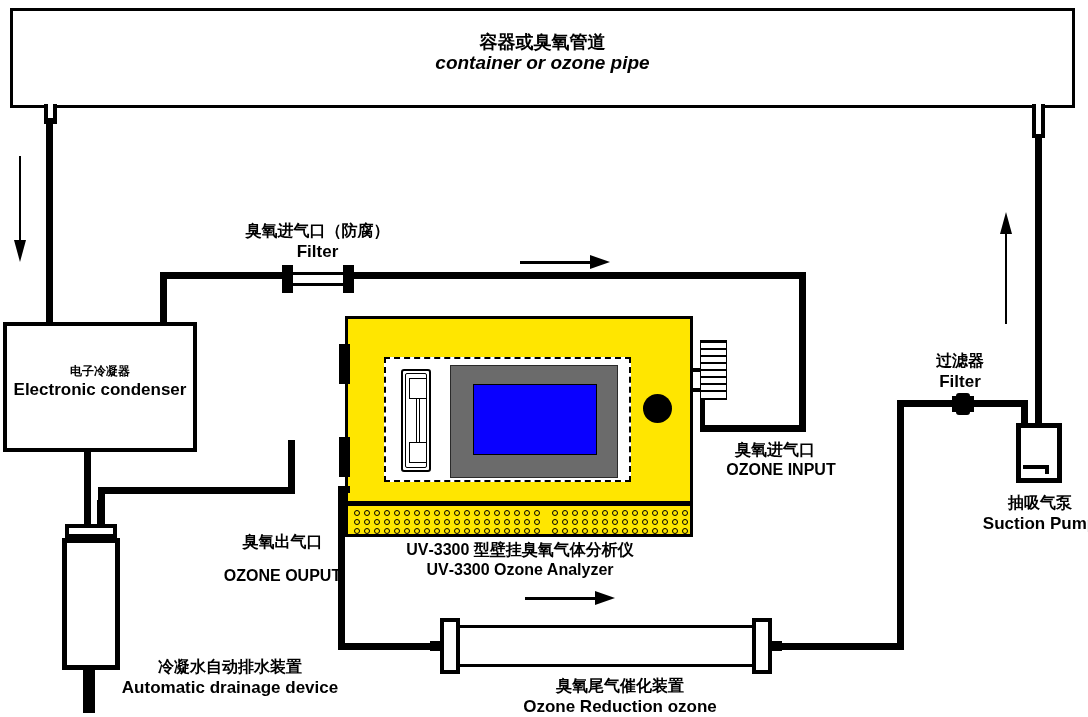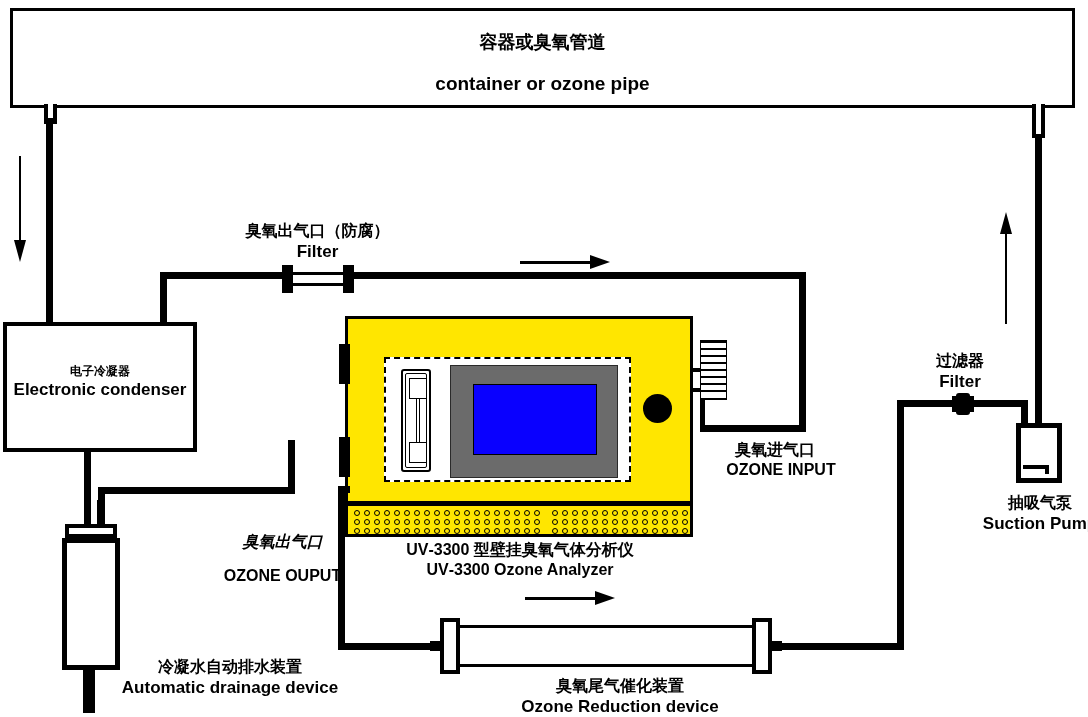--- a/index.html
+++ b/index.html
@@ -39,21 +39,21 @@
 
   
   #container-box {
     left: 10px; top: 8px; width: 1065px; height: 100px;
     border-width: 3px;
   }
   #container-label {
     left: 10px; top: 32px; width: 1065px;
   }
   #container-label .cn { font-size: 18px; }
-  #container-label .en { font-size: 19px; margin-top: 21px; }
+  #container-label .en { font-size: 19px; margin-top: 0; font-style: italic; }
 
   
   #condenser-box {
     left: 3px; top: 322px; width: 194px; height: 130px;
   }
   #condenser-label { left: 0px; top: 365px; width: 200px; }
   #condenser-label .cn { font-size: 12px; }
   #condenser-label .en { font-size: 17px; margin-top: 2px; }
 
   
@@ -296,21 +296,21 @@
     border-top: 7px solid transparent;
     border-bottom: 7px solid transparent;
     border-left: 20px solid #000;
   }
 
   
   #ozone-input-label { left: 690px; top: 441px; width: 170px; }
   #ozone-input-label .cn { font-size: 16px; }
   #ozone-input-label .en { font-size: 16px; margin-top: 2px; padding-left: 12px; }
   #ozone-output-label { left: 195px; top: 533px; width: 175px; }
-  #ozone-output-label .cn { font-size: 16px; font-style: italic; }
+  #ozone-output-label .cn { font-size: 16px; }
   #ozone-output-label .en { font-size: 16px; margin-top: 16px; }
 </style>
 </head>
 <body>
 
 <div id="stage">
 
   <div class="box" id="container-box"></div>
   <div class="lbl" id="container-label">
     <span class="cn">容器或臭氧管道</span>
@@ -332,21 +332,21 @@
   </div>
 
   <div class="pipe" style="left:160px; top:272px; width:7px; height:54px;"></div>
 
   <div class="pipe" style="left:160px; top:272px; width:130px; height:7px;"></div>
 
   <div id="gasfilter-tube"></div>
   <div class="gf-flange" id="gf-flange-left"></div>
   <div class="gf-flange" id="gf-flange-right"></div>
   <div class="lbl" id="gasfilter-label">
-    <span class="cn">臭氧出气口（防腐）</span>
+    <span class="cn">臭氧进气口（防腐）</span>
     <span class="en">Filter</span>
   </div>
 
   <div class="pipe" style="left:348px; top:272px; width:458px; height:7px;"></div>
   <div class="pipe" style="left:799px; top:272px; width:7px; height:160px;"></div>
   <div class="pipe" style="left:700px; top:425px; width:106px; height:7px;"></div>
   <div class="pipe" style="left:693px; top:368px; width:14px; height:4px;"></div>
   <div class="pipe" style="left:693px; top:388px; width:14px; height:4px;"></div>
   <div class="pipe" style="left:700px; top:370px; width:5px; height:58px;"></div>
 
@@ -523,21 +523,21 @@
   <div class="arrow-h-line" style="left:525px; top:597px; width:72px;"></div>
   <div class="arrow-h-head" style="left:595px; top:591px;"></div>
 
   <div class="rd-nipple" id="rd-nipple-left"></div>
   <div id="reduce-tube"></div>
   <div class="rd-flange" id="rd-flange-left"></div>
   <div class="rd-flange" id="rd-flange-right"></div>
   <div class="rd-nipple" id="rd-nipple-right"></div>
   <div class="lbl" id="reduce-label">
     <span class="cn">臭氧尾气催化装置</span>
-    <span class="en">Ozone Reduction device</span>
+    <span class="en">Ozone Reduction ozone</span>
   </div>
 
   <div class="pipe" style="left:780px; top:643px; width:124px; height:7px;"></div>
   <div class="pipe" style="left:897px; top:400px; width:7px; height:250px;"></div>
   <div class="pipe" style="left:897px; top:400px; width:65px; height:7px;"></div>
 
   <div id="filter-right"></div>
   <div id="filter-right-cap-top"></div>
   <div id="filter-right-cap-bottom"></div>
   <div class="lbl" id="filter-right-label">

